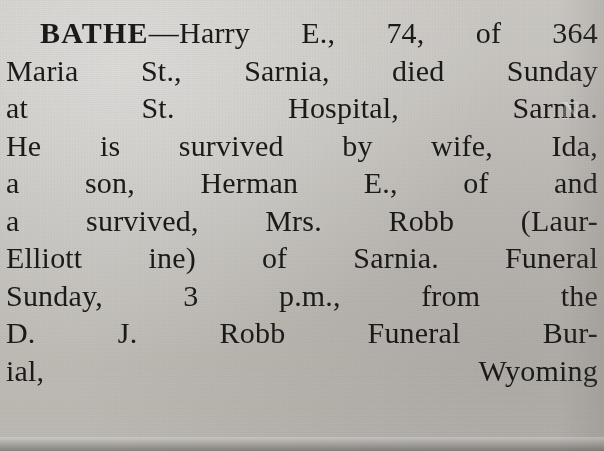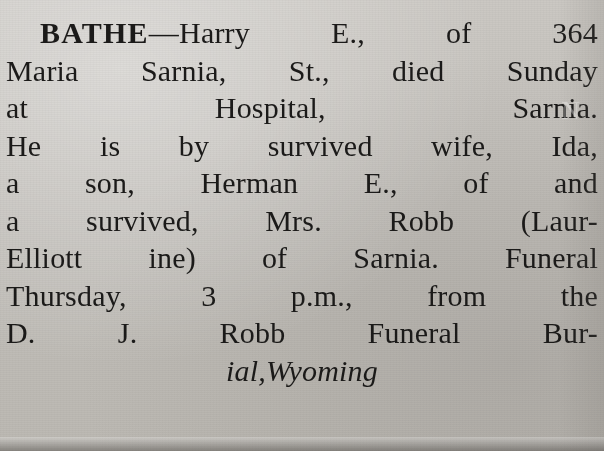--- a/index.html
+++ b/index.html
@@ -56,22 +56,21 @@
     font-weight: bold;
     letter-spacing: 1.2px;
   }
   
   .jline {
     display: flex;
     justify-content: space-between;
     width: 100%;
   }
   .jline.last {
-    justify-content: center;
-    font-style: italic;
+    justify-content: space-between;
   }
   .jline .w {
     white-space: pre;
   }
   .jline.indent {
     padding-left: 34px;
     width: calc(100% - 34px);
   }
   #bottom-band {
     position: absolute;
@@ -103,40 +102,42 @@
 </style>
 </head>
 <body>
 
 <div id="clipping">
 
   <div id="obit-text">
       <div class="jline indent">
         <span class="w"><span class="lede">BATHE</span>—Harry</span>
         <span class="w">E.,</span>
+        <span class="w">74,</span>
         <span class="w">of</span>
         <span class="w">364</span>
       </div>
       <div class="jline">
         <span class="w">Maria</span>
+        <span class="w">St.,</span>
         <span class="w">Sarnia,</span>
-        <span class="w">St.,</span>
         <span class="w">died</span>
         <span class="w">Sunday</span>
       </div>
       <div class="jline">
         <span class="w">at</span>
+        <span class="w">St.</span>
         <span class="w">Hospital,</span>
         <span class="w">Sarnia.</span>
       </div>
       <div class="jline">
         <span class="w">He</span>
         <span class="w">is</span>
+        <span class="w">survived</span>
         <span class="w">by</span>
-        <span class="w">survived</span>
         <span class="w">wife,</span>
         <span class="w">Ida,</span>
       </div>
       <div class="jline">
         <span class="w">a</span>
         <span class="w">son,</span>
         <span class="w">Herman</span>
         <span class="w">E.,</span>
         <span class="w">of</span>
         <span class="w">and</span>
@@ -149,21 +150,21 @@
         <span class="w">(Laur-</span>
       </div>
       <div class="jline">
         <span class="w">Elliott</span>
         <span class="w">ine)</span>
         <span class="w">of</span>
         <span class="w">Sarnia.</span>
         <span class="w">Funeral</span>
       </div>
       <div class="jline">
-        <span class="w">Thursday,</span>
+        <span class="w">Sunday,</span>
         <span class="w">3</span>
         <span class="w">p.m.,</span>
         <span class="w">from</span>
         <span class="w">the</span>
       </div>
       <div class="jline">
         <span class="w">D.</span>
         <span class="w">J.</span>
         <span class="w">Robb</span>
         <span class="w">Funeral</span>

